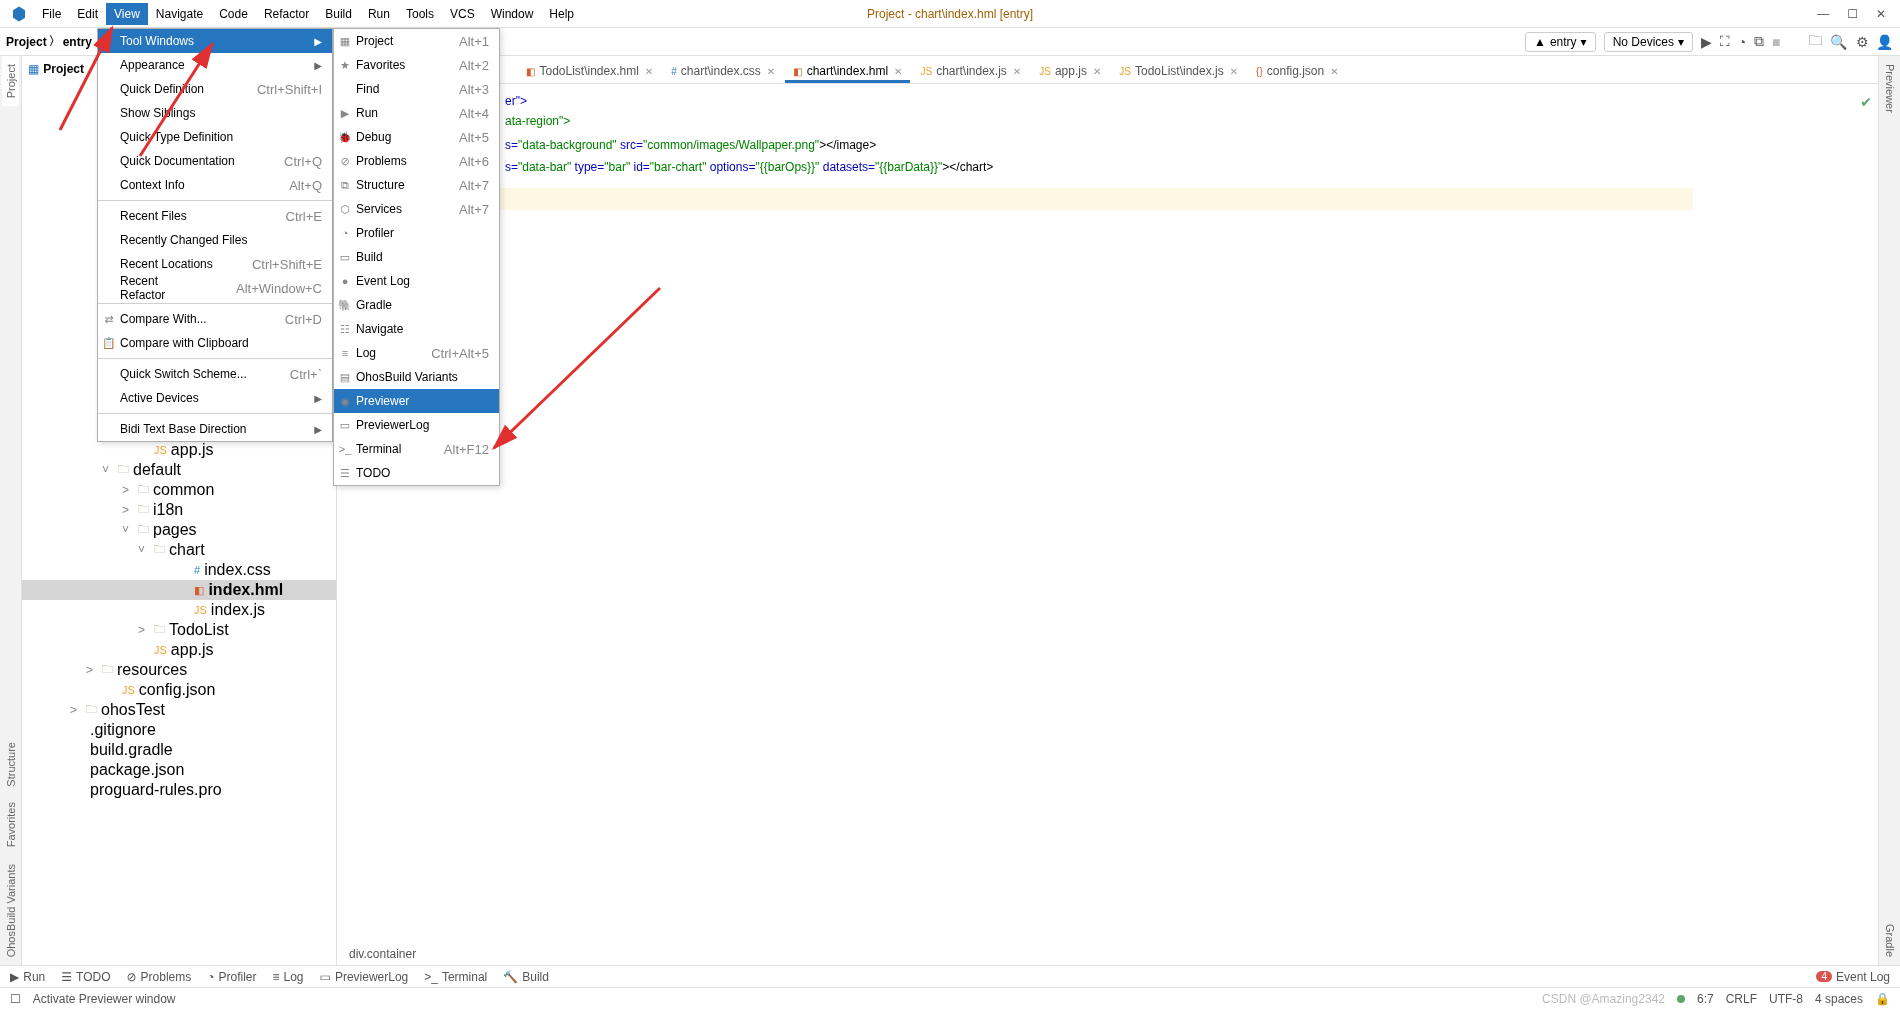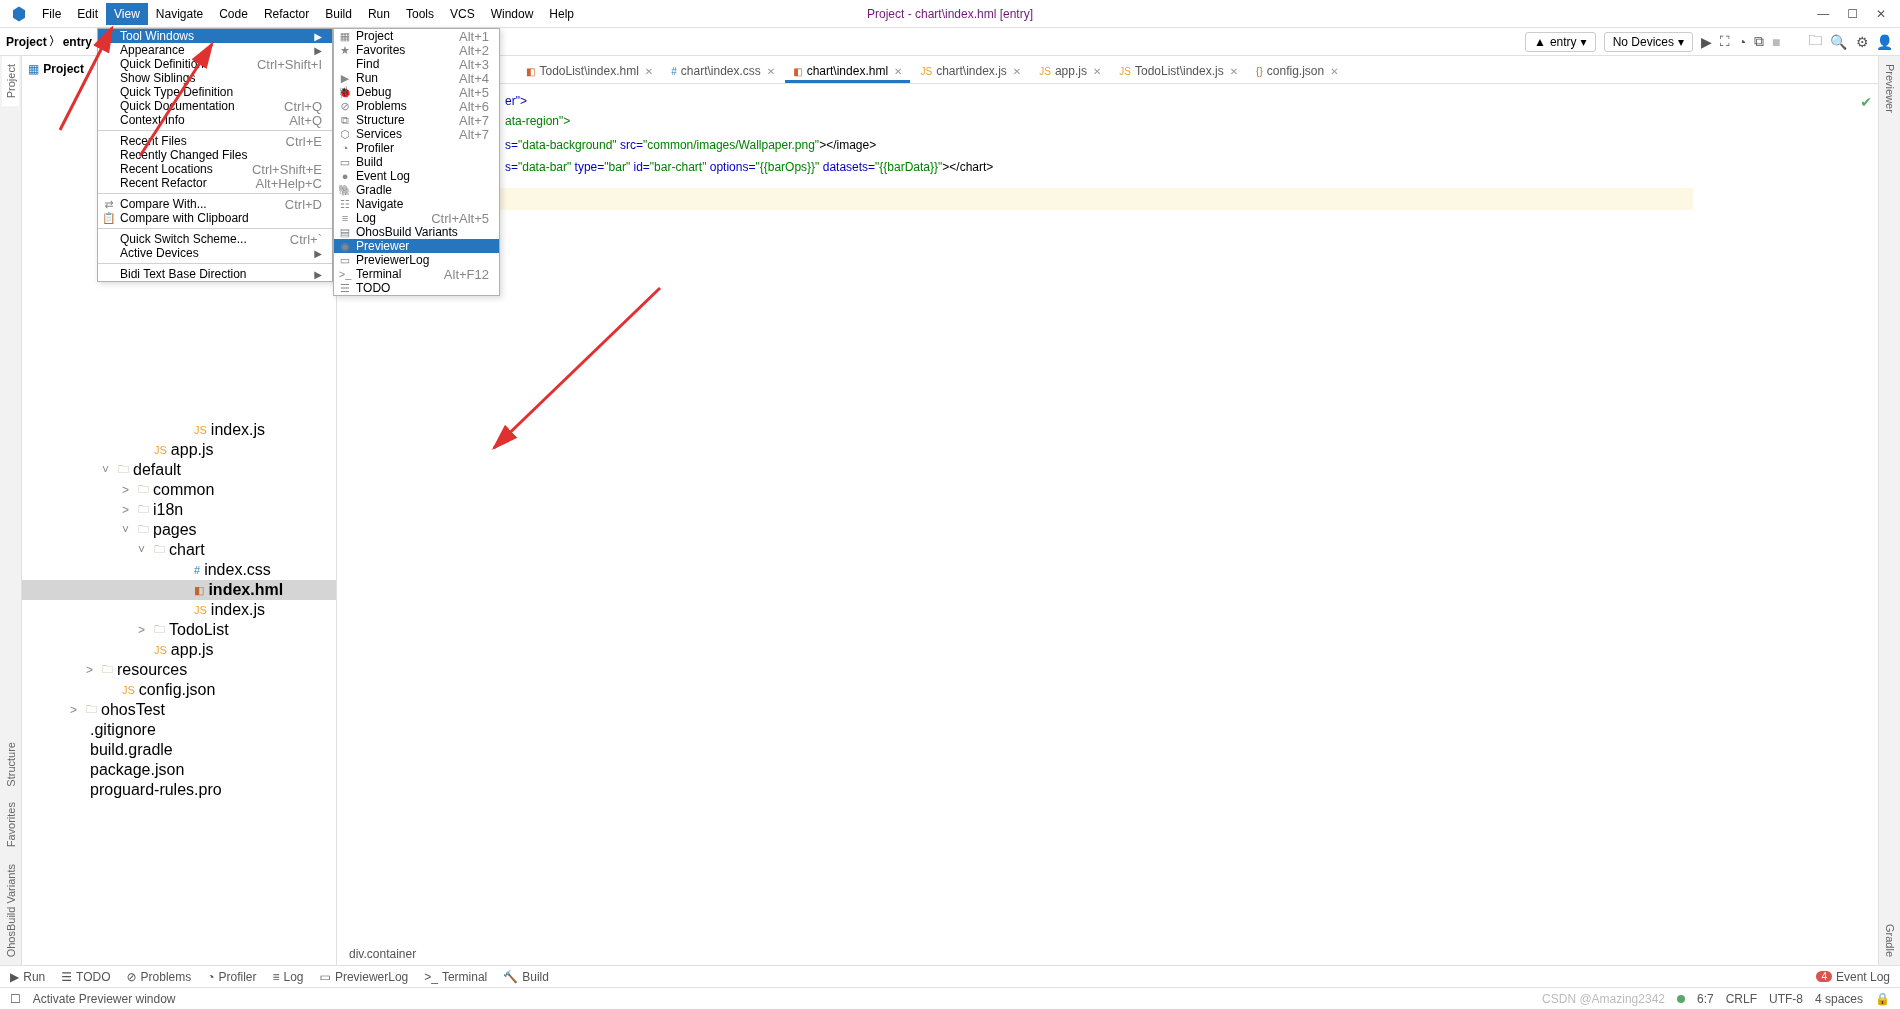--- a/index.html
+++ b/index.html
@@ -4,21 +4,21 @@
 <style>
 * { margin: 0; padding: 0; box-sizing: border-box; font-family: "Segoe UI", Arial, sans-serif; font-size: 12px; }
 body { background: #fff; color: #000; overflow: hidden; width: 1900px; height: 1009px; position: relative; }
 
 
 .titlebar { height: 28px; display: flex; align-items: center; padding: 0 4px; border-bottom: 1px solid #e0e0e0; position: relative; }
 .titlebar .logo { width: 18px; height: 18px; margin: 0 6px; }
 .titlebar .menus { display: flex; text-align: center; }
 .titlebar .menus .mi { padding: 4px 8px; cursor: default; }
 .titlebar .menus .mi.sel { background: #2675bf; color: #fff; }
-.titlebar .title { position: absolute; left: 50%; transform: translateX(-50%); color: #701a75; }
+.titlebar .title { position: absolute; left: 50%; transform: translateX(-50%); color: #a16207; }
 .titlebar .winbtns { margin-left: auto; display: flex; gap: 18px; padding-right: 10px; color: #555; font-size: 14px; }
 
 
 .navrow { height: 28px; display: flex; align-items: center; border-bottom: 1px solid #e0e0e0; padding: 0 6px; }
 .navrow .breadcrumb { display: flex; align-items: center; gap: 2px; font-weight: 600; }
 .navrow .spacer { flex: 1; }
 .navrow .rt { display: flex; align-items: center; gap: 8px; }
 .navrow .rt .pill { border: 1px solid #ccc; border-radius: 3px; padding: 2px 8px; display: flex; align-items: center; gap: 4px; background: #fff; }
 .navrow .rt .ico { color: #555; font-size: 14px; }
 
@@ -53,21 +53,21 @@
 .hl-tag { color: #000; } .hl-attr { color: #0000c0; } .hl-val { color: #008000; }
 .editor .yellowband { position: absolute; top: 104px; left: 0; right: 185px; height: 22px; background: #fcf8e3; }
 .editor .check { position: absolute; right: 6px; top: 10px; color: #59a869; font-size: 14px; }
 .editor .breadpath { position: absolute; left: 12px; bottom: 4px; color: #555; font-size: 12px; }
 
 .rightrail { width: 22px; background: #f2f2f2; border-left: 1px solid #e0e0e0; display: flex; flex-direction: column; align-items: center; }
 .rightrail .vtab { writing-mode: vertical-rl; padding: 8px 2px; color: #666; font-size: 11px; }
 
 
 .menu { position: absolute; background: #fff; border: 1px solid #b0b0b0; box-shadow: 2px 2px 6px rgba(0,0,0,0.15); z-index: 100; }
-.menu .row { display: flex; align-items: center; height: 14px; padding: 0 10px 0 22px; position: relative; cursor: default; }
+.menu .row { display: flex; align-items: center; height: 24px; padding: 0 10px 0 22px; position: relative; cursor: default; }
 .menu .row.sel { background: #2675bf; color: #fff; }
 .menu .row .lbl { flex: 1; }
 .menu .row .sc { color: #888; margin-left: 30px; font-size: 13px; }
 .menu .row .arr { margin-left: 20px; color: #666; font-size: 10px; }
 .menu .row.sel .arr { color: #fff; }
 .menu .sep { height: 1px; background: #d0d0d0; margin: 3px 0; }
 .menu .row .pic { position: absolute; left: 4px; width: 14px; text-align: center; color: #888; font-size: 11px; }
 
 .viewmenu { left: 97px; top: 28px; width: 236px; }
 .toolmenu { left: 333px; top: 28px; width: 167px; }
@@ -401,21 +401,21 @@
     </div>
     <div class="row">
       <span class="lbl">Recently Changed Files</span>
     </div>
     <div class="row">
       <span class="lbl">Recent Locations</span>
       <span class="sc">Ctrl+Shift+E</span>
     </div>
     <div class="row">
       <span class="lbl">Recent Refactor</span>
-      <span class="sc">Alt+Help+C</span>
+      <span class="sc">Alt+Window+C</span>
     </div>
     <div class="sep"></div>
     <div class="row">
       <span class="pic">⇄</span>
       <span class="lbl">Compare With...</span>
       <span class="sc">Ctrl+D</span>
     </div>
     <div class="row">
       <span class="pic">📋</span>
       <span class="lbl">Compare with Clipboard</span>

